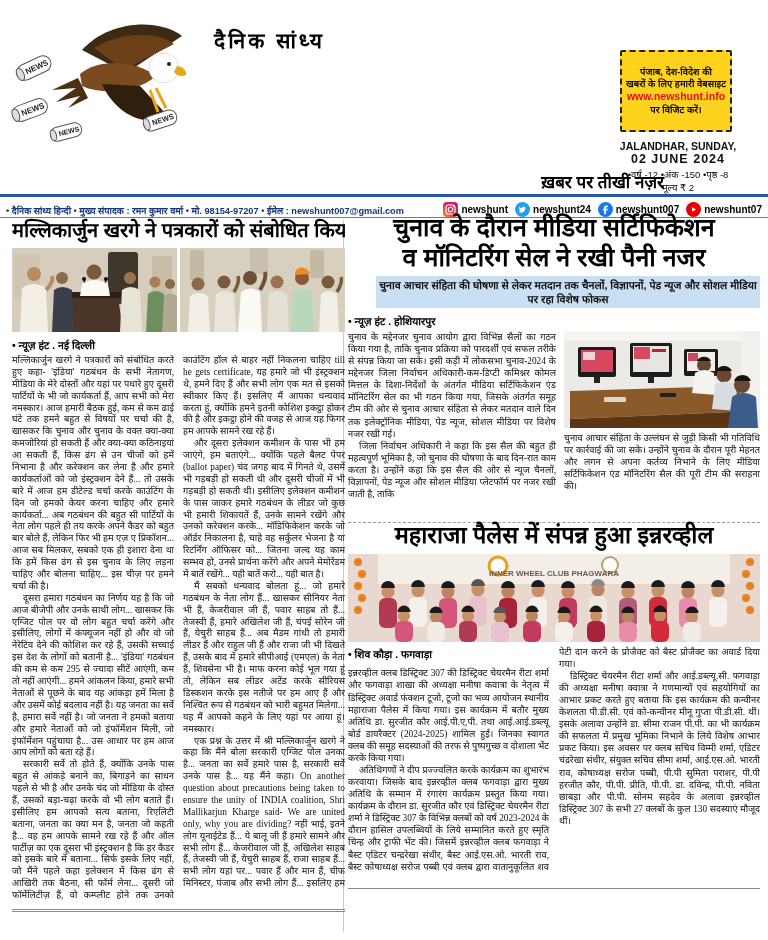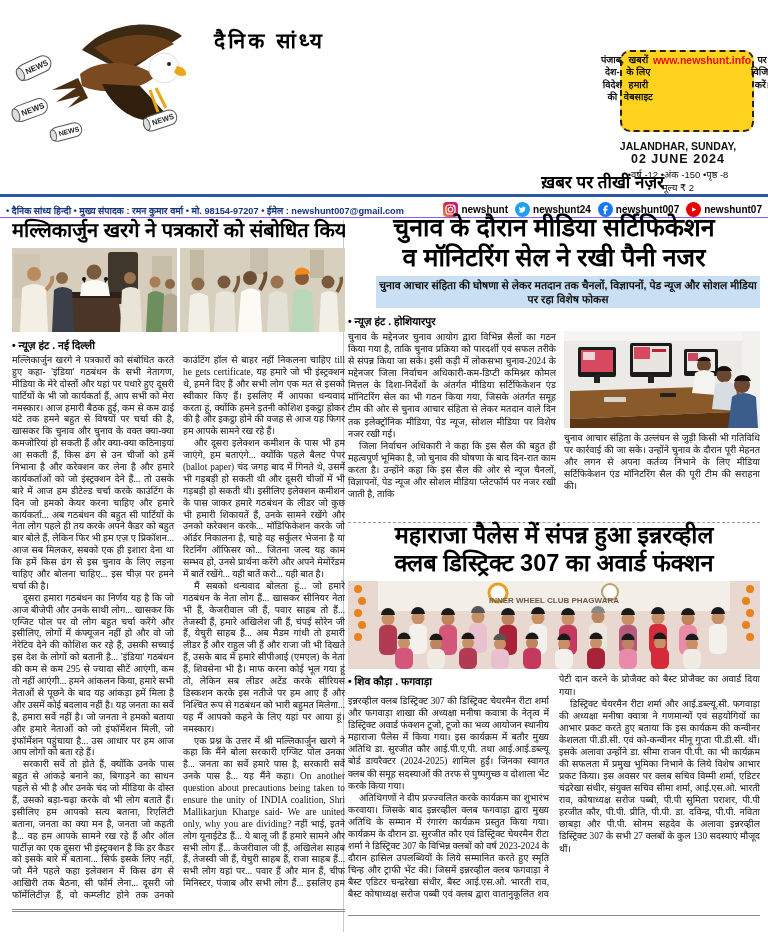--- a/index.html
+++ b/index.html
@@ -9,23 +9,23 @@
   
   .eagle{position:absolute;left:4px;top:10px;width:208px;height:152px;}
   .daily-label{position:absolute;left:214px;top:26px;width:200px;
        font-family:"Liberation Sans","DejaVu Sans",sans-serif;font-weight:700;
        font-size:21px;letter-spacing:3px;color:#000;}
   .logo-text{position:absolute;left:196px;top:40px;width:448px;text-align:center;
        font-family:"Liberation Sans","DejaVu Sans",sans-serif;font-weight:800;
        font-size:86px;line-height:1.35;color:#e50e1b;letter-spacing:-3px;white-space:nowrap;overflow:hidden;}
   .tagline{position:absolute;left:440px;top:170px;width:224px;text-align:right;
        font-family:"Liberation Sans","DejaVu Sans",sans-serif;font-weight:700;font-size:17px;color:#000;}
-  .promo{position:absolute;left:620px;top:50px;width:134px;height:82px;background:#ffd21e;
-       border:2px dashed #222;border-radius:10px;box-sizing:border-box;
-       display:flex;flex-direction:row;justify-content:center;text-align:center;
+  .promo{position:absolute;left:620px;top:50px;width:112px;height:82px;background:#ffd21e;
+       border:2px dashed #222;border-radius:2px;box-sizing:border-box;
+       display:flex;flex-direction:column;justify-content:center;text-align:center;
        font-family:"Liberation Sans","DejaVu Sans",sans-serif;font-weight:700;
        font-size:9.5px;line-height:1.3;color:#111;padding:2px;}
   .promo .site{color:#e50e1b;font-size:10.5px;}
   .edition{position:absolute;left:594px;top:140px;width:168px;text-align:center;
        font-family:"Liberation Sans","DejaVu Sans",sans-serif;color:#111;}
   .edition .l1{font-weight:700;font-size:10.5px;}
   .edition .l2{font-weight:700;font-size:12.5px;letter-spacing:1px;}
   .edition .l3{font-size:9.5px;margin-top:2px;}
   .edition .l4{font-size:9.5px;}
 
@@ -315,21 +315,20 @@
         <div class="a-cont bodytext">
           <p style="text-indent:0">चुनाव आचार संहिता के उल्लंघन से जुड़ी किसी भी गतिविधि पर कार्रवाई की जा सके। उन्होंने चुनाव के दौरान पूरी मेहनत और लगन से अपना कर्तव्य निभाने के लिए मीडिया सर्टिफिकेशन एंड मॉनिटरिंग सैल की पूरी टीम की सराहना की।</p>
         </div>
       </div>
     </div>
   </div>
 
   <div class="art-b">
     <div class="hl-b">
       <div>महाराजा पैलेस में संपन्न हुआ इन्नरव्हील</div>
-      <div>क्लब डिस्ट्रिक्ट 307 का अवार्ड फंक्शन</div>
     </div>
     <svg width="412" height="88" viewBox="0 0 412 88" style="margin-top:4px">
       <rect width="412" height="88" fill="#e8d8cf"></rect>
       <rect x="30" y="0" width="352" height="30" fill="#f3efe8"></rect>
       <circle cx="150" cy="12" r="9" fill="#fff" stroke="#e8a020" stroke-width="3"></circle>
       <circle cx="262" cy="11" r="8" fill="#fff" stroke="#b8a468" stroke-width="2"></circle>
       <text x="206" y="22" font-size="8" text-anchor="middle" fill="#6b5a4a" font-weight="bold" font-family="Liberation Sans, sans-serif">INNER WHEEL CLUB PHAGWARA</text>
 
       <g fill="#e8821e">
         <circle cx="10" cy="8" r="4"></circle>

